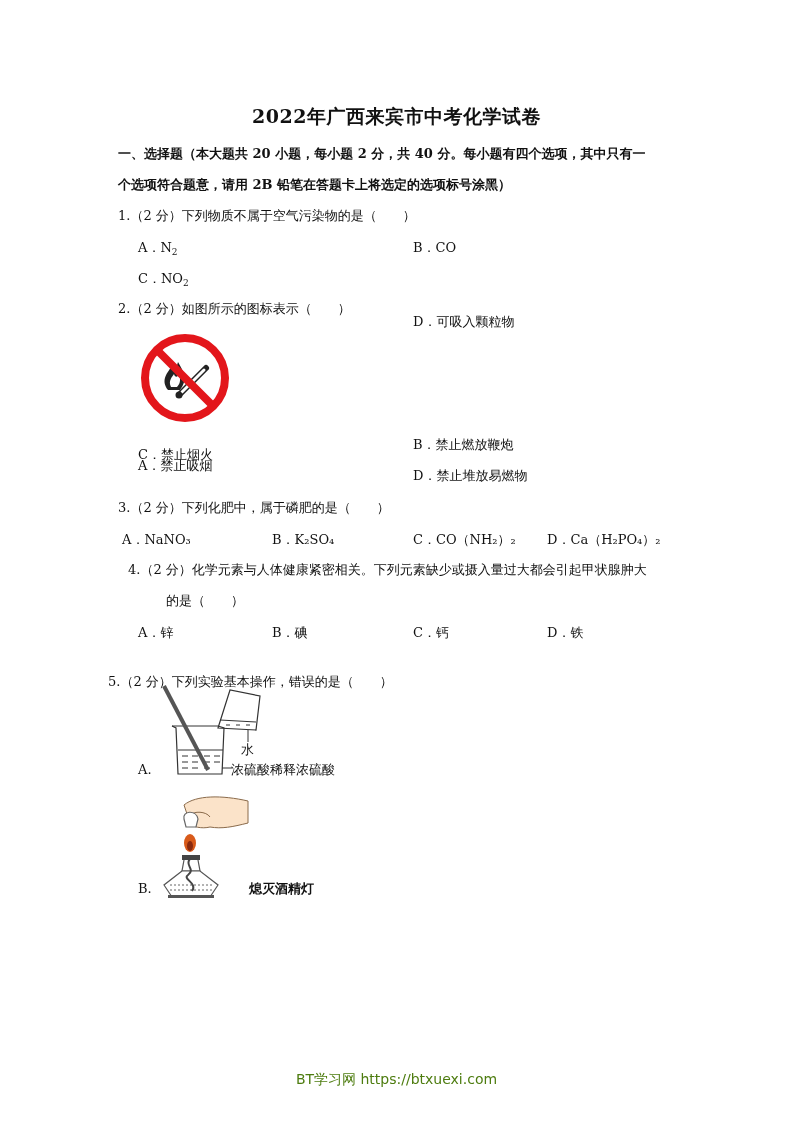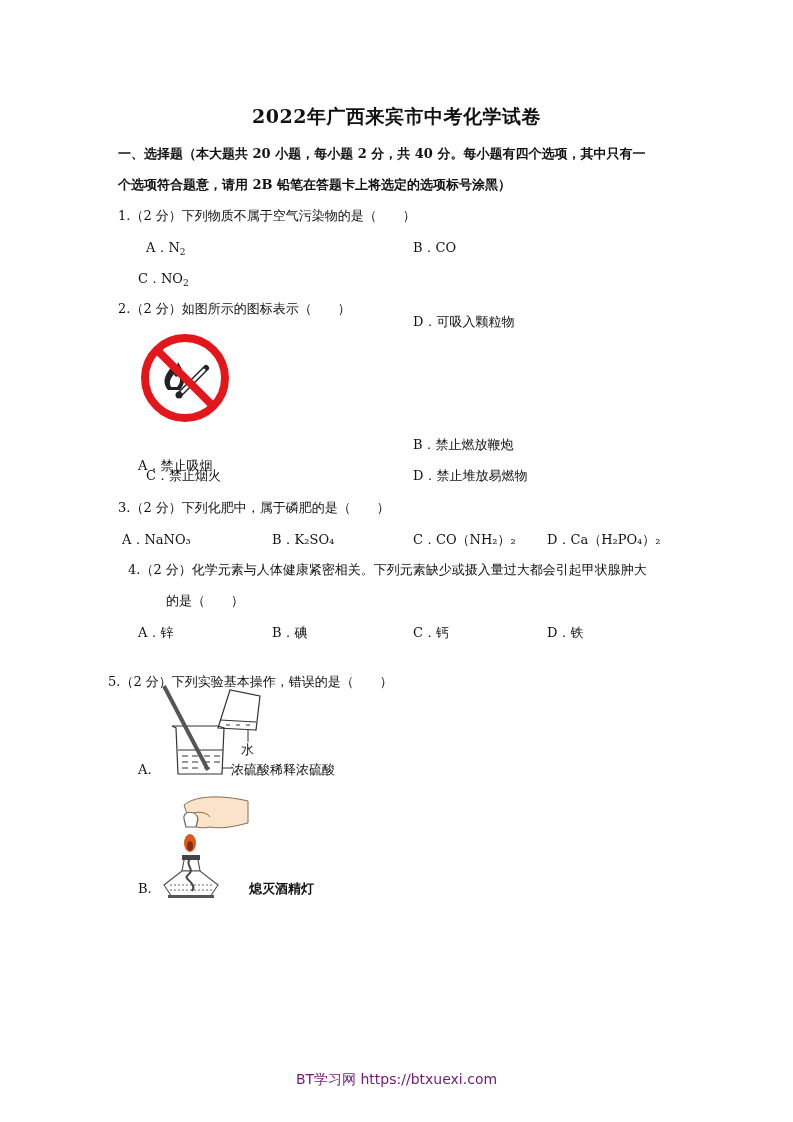--- a/index.html
+++ b/index.html
@@ -3,39 +3,39 @@
 <meta charset="utf-8">
 <style>
   html, body { margin: 0; padding: 0; background: #ffffff; }
   body { width: 793px; height: 1122px; position: relative; overflow: hidden;
          font-family: "DejaVu Serif", "Liberation Serif", serif; color: #111; }
   .abs { position: absolute; white-space: nowrap; }
   .title { left: 0; width: 793px; top: 104px; text-align: center; font-size: 19px; font-weight: bold; letter-spacing: 0.5px; }
   .txt { font-size: 13px; line-height: 16px; }
   .bold { font-weight: bold; }
   sub { font-size: 9px; vertical-align: -3px; line-height: 0; }
-  .footer { left: 0; width: 793px; top: 1071px; text-align: center; font-family: "DejaVu Sans", "Liberation Sans", sans-serif; font-size: 14px; color: #701a75; }
+  .footer { left: 0; width: 793px; top: 1071px; text-align: center; font-family: "DejaVu Sans", "Liberation Sans", sans-serif; font-size: 14px; color: #4d7c0f; }
   svg { display: block; }
 </style>
 </head>
 <body>
 
 <div class="abs title">2022年广西来宾市中考化学试卷</div>
 
 <div class="abs txt" style="left:118px;top:146px;">
   <span class="bold">一、选择题（本大题共 </span><span class="bold">20</span><span class="bold"> 小题，每小题 </span><span class="bold">2</span><span class="bold"> 分，共 </span><span class="bold">40</span><span class="bold"> 分。每小题有四个选项，其中只有一</span>
 </div>
 <div class="abs txt bold" style="left:118px;top:177px;">
   <span>个选项符合题意，请用 </span><span>2B</span><span> 铅笔在答题卡上将选定的选项标号涂黑）</span>
 </div>
 
 <div class="abs txt" style="left:118px;top:208px;">
   <span>1.</span><span>（2 分）</span><span>下列物质不属于空气污染物的是（　　）</span>
 </div>
-<div class="abs txt" style="left:138px;top:240px;margin-left:8px;">
+<div class="abs txt" style="left:138px;top:240px;">
   <span>A．</span><span>N</span><sub>2</sub>
 </div>
 <div class="abs txt" style="left:413px;top:240px;">
   <span>B．</span><span>CO</span>
 </div>
 <div class="abs txt" style="left:138px;top:271px;">
   <span>C．</span><span>NO</span><sub>2</sub>
 </div>
 <div class="abs txt" style="left:413px;top:278px;margin-top:36px;">
   <span>D．</span><span>可吸入颗粒物</span>
@@ -57,21 +57,21 @@
 
     <line x1="19" y1="18" x2="75" y2="74" stroke="#e3161b" stroke-width="8"></line>
   </svg>
 </div>
 <div class="abs txt" style="left:138px;top:416px;margin-top:42px;">
   <span>A．</span><span>禁止吸烟</span>
 </div>
 <div class="abs txt" style="left:413px;top:437px;">
   <span>B．</span><span>禁止燃放鞭炮</span>
 </div>
-<div class="abs txt" style="left:138px;top:468px;margin-left:8px;">
+<div class="abs txt" style="left:138px;top:447px;">
   <span>C．</span><span>禁止烟火</span>
 </div>
 <div class="abs txt" style="left:413px;top:468px;">
   <span>D．</span><span>禁止堆放易燃物</span>
 </div>
 
 <div class="abs txt" style="left:118px;top:500px;">
   <span>3.</span><span>（2 分）</span><span>下列化肥中，属于磷肥的是（　　）</span>
 </div>
 <div class="abs txt" style="left:122px;top:532px;">

